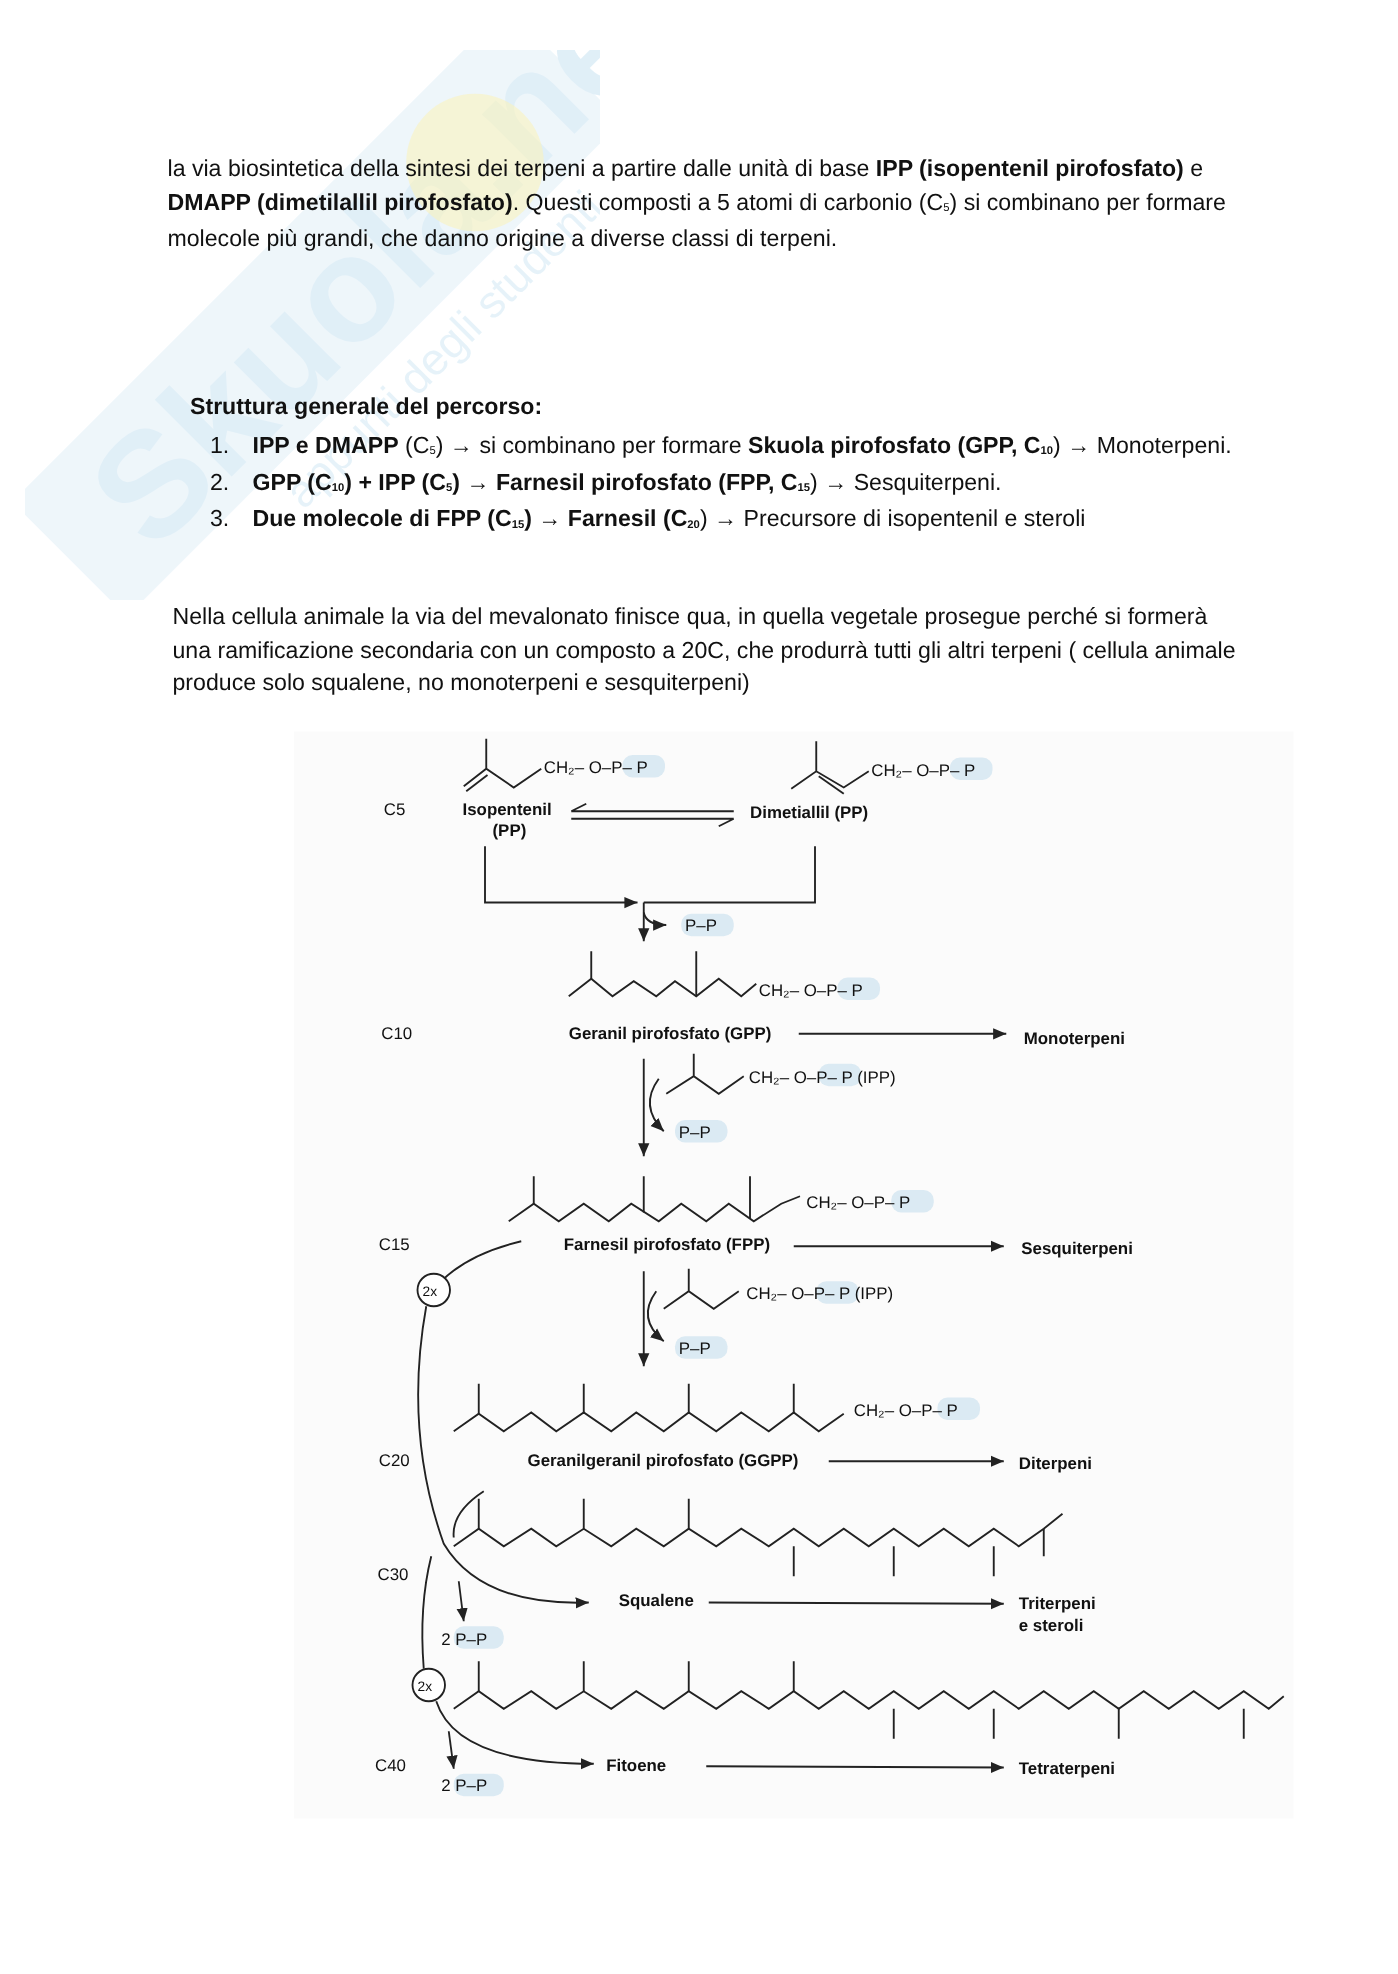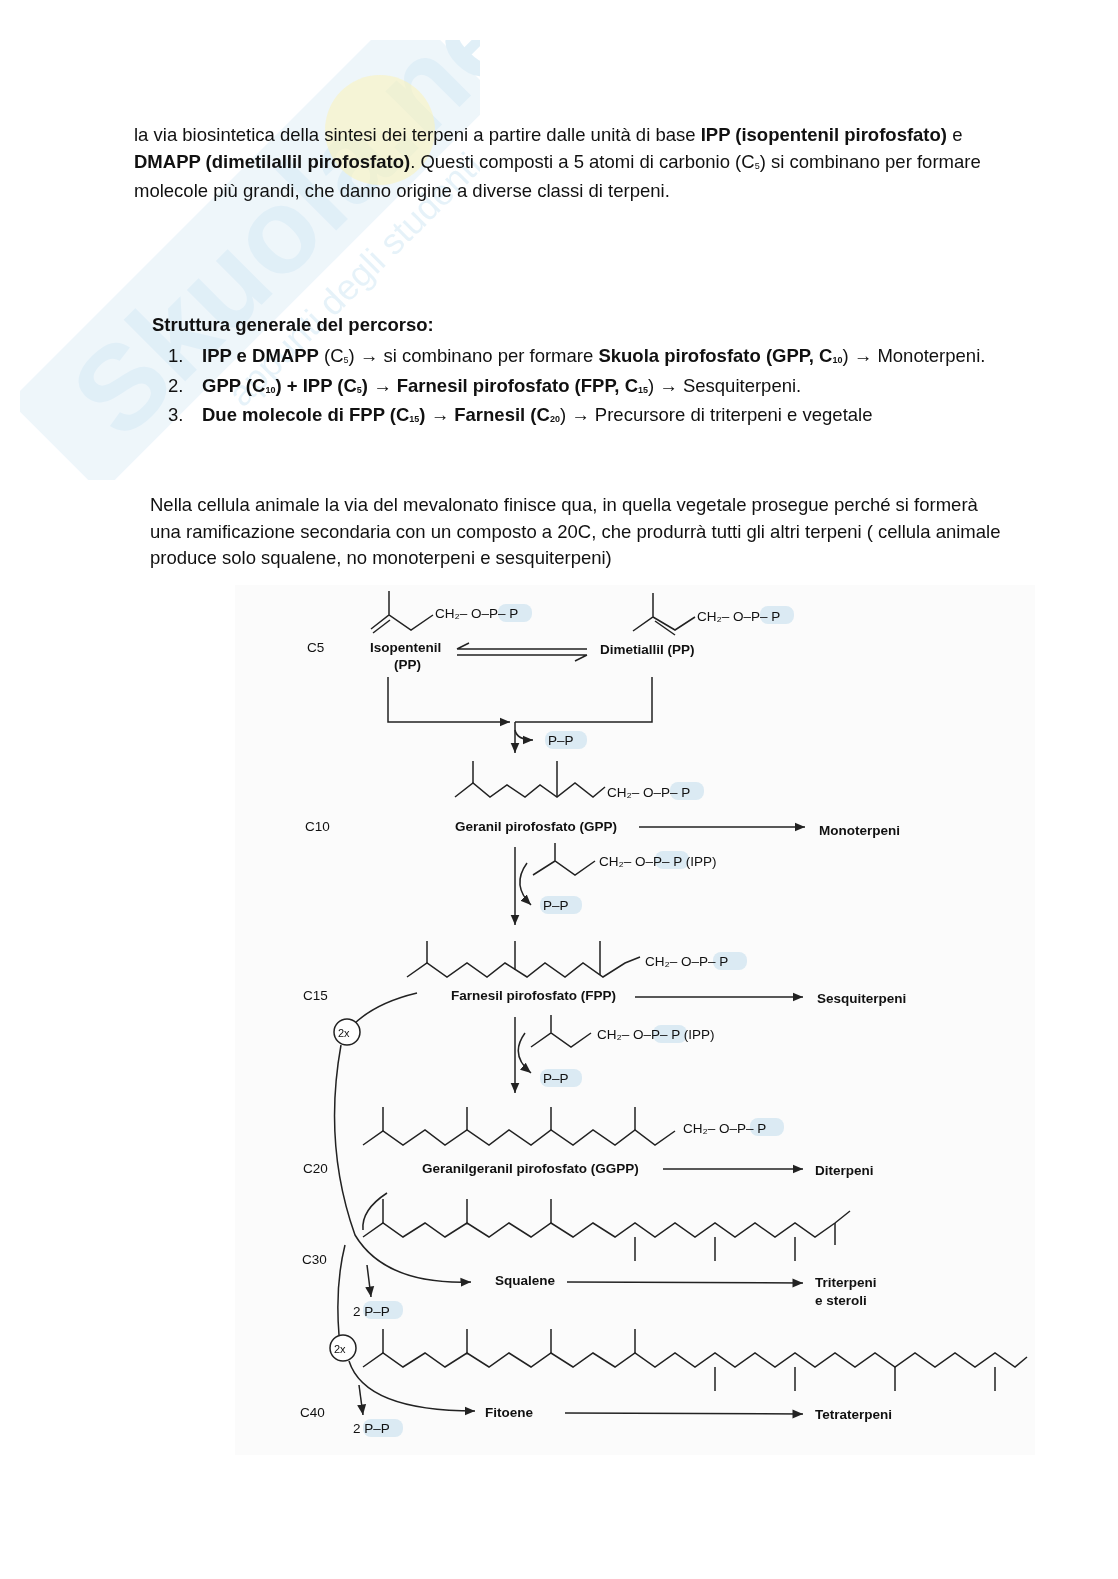--- a/index.html
+++ b/index.html
@@ -44,25 +44,25 @@
   <li>
     <span class="num">1.</span>
     <b>IPP e DMAPP</b><span> (C</span><span class="sub">5</span><span>) → si combinano per formare </span><b>Skuola pirofosfato (GPP, C</b><b class="sub">10</b><span>) → Monoterpeni.</span>
   </li>
   <li>
     <span class="num">2.</span>
     <b>GPP (C</b><b class="sub">10</b><b>) + IPP (C</b><b class="sub">5</b><b>) → Farnesil pirofosfato (FPP, C</b><b class="sub">15</b><span>) → Sesquiterpeni.</span>
   </li>
   <li>
     <span class="num">3.</span>
-    <b>Due molecole di FPP (C</b><b class="sub">15</b><b>) → Farnesil (C</b><b class="sub">20</b><span>) → Precursore di triterpeni e vegetale</span>
+    <b>Due molecole di FPP (C</b><b class="sub">15</b><b>) → Farnesil (C</b><b class="sub">20</b><span>) → Precursore di isopentenil e steroli</span>
   </li>
 </ol>
 
-<p class="page-text" id="closing" style="margin:16px">Nella cellula animale la via del mevalonato finisce qua, in quella vegetale prosegue perché si formerà una ramificazione secondaria con un composto a 20C, che produrrà tutti gli altri terpeni ( cellula animale produce solo squalene, no monoterpeni e sesquiterpeni)</p>
+<p class="page-text" id="closing" style="margin:4px">Nella cellula animale la via del mevalonato finisce qua, in quella vegetale prosegue perché si formerà una ramificazione secondaria con un composto a 20C, che produrrà tutti gli altri terpeni ( cellula animale produce solo squalene, no monoterpeni e sesquiterpeni)</p>
 
 <svg class="diagram" viewBox="0 0 800 870">
   <defs>
     <marker id="ah" markerWidth="8" markerHeight="8" refX="7" refY="4" orient="auto">
       <path d="M0,1 L7,4 L0,7 z" fill="#222"></path>
     </marker>
   </defs>
   <rect x="0" y="0" width="800" height="870" fill="#fbfbfb"></rect>
 
   <text class="plain" x="72" y="67">C5</text>

